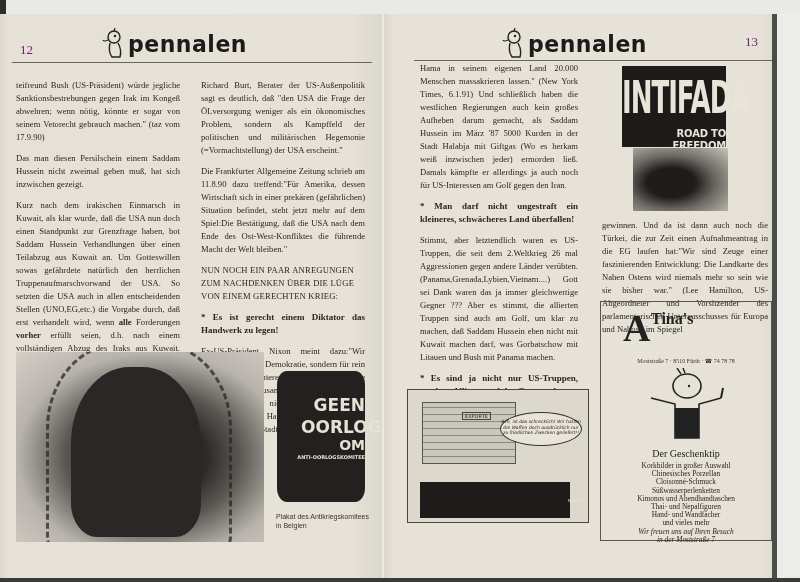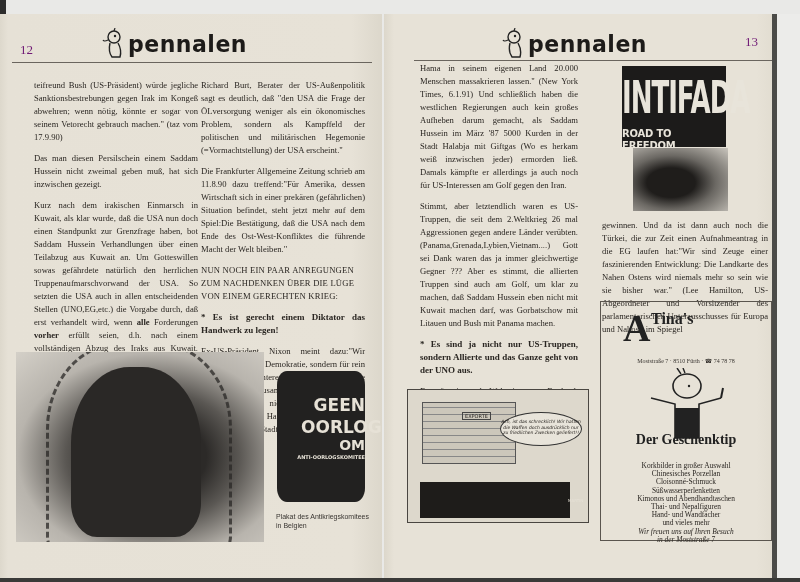--- a/index.html
+++ b/index.html
@@ -51,21 +51,21 @@
   }
   .poster .l1 { font-size:17px; margin-top:24px; }
   .poster .l2 { font-size:17px; margin-top:2px;margin-left:24px; }
   .poster .l3 { font-size:14px; }
   .poster .l4 { font-size:21px; margin-top:0px; }
   .poster .l5 { font-size:5px; margin-top:1px; }
   .caption { position:absolute; left:276px; top:512px; font-family:"Liberation Sans", sans-serif; font-size:7px; line-height:9px; color:#3a3632; }
 
   .intifada {
     position:absolute; left:622px; top:66px; width:104px; height:81px; background:#1c1b1a;
-    color:#e8e4da; text-align:left; font-family:"DejaVu Sans", sans-serif; font-weight:bold;
+    color:#e8e4da; text-align:right; font-family:"DejaVu Sans", sans-serif; font-weight:bold;
   }
   .intifada .big { font-size:26px; line-height:44px; letter-spacing:-1px; transform:scaleY(1.7); display:block; margin-top:10px; }
   .intifada .small { font-size:10px; line-height:12px; display:block; margin-top:8px; letter-spacing:-0.2px; }
   .intifada-photo {
     position:absolute; left:633px; top:148px; width:95px; height:63px;
     background:radial-gradient(ellipse at 40% 55%, #1f1d1b 0 30%, #6b6863 55%, #c9c5bd 100%);
   }
 
   .cartoon {
     position:absolute; left:407px; top:389px; width:180px; height:132px;
@@ -80,21 +80,21 @@
   .ad {
     position:absolute; left:600px; top:301px; width:172px; height:240px;
     border:1px solid #5a554e; box-sizing:border-box; text-align:center;
   }
   .ad .brand { position:absolute; left:22px; top:8px; display:flex; align-items:flex-end; }
   .ad .bigA { font-family:"Liberation Serif", serif; font-weight:bold; font-size:38px; line-height:36px; color:#222; }
   .ad .tinas { position:absolute; left:20px; top:0px; font-family:"Liberation Serif", serif; font-size:16px; font-weight:bold; color:#222;margin-left:8px; }
   .ad .sien { font-family:"Liberation Serif", serif; font-size:19px; font-weight:bold; margin-left:-2px; color:#222; letter-spacing:0.3px; }
   .ad .addr { position:absolute; left:0; right:0; top:55px; font-size:6px; color:#3a3632; }
   .ad .mascot { position:absolute; left:40px; top:66px; width:90px; height:72px; }
-  .ad .title { position:absolute; left:0; right:0; top:130px; font-weight:bold; font-size:14px; color:#222; }
+  .ad .title { position:absolute; left:0; right:0; top:146px; font-weight:normal; font-size:10px; color:#222; }
   .ad .items { position:absolute; left:0; right:0; top:160px; font-size:7.4px; line-height:8.2px; color:#2a2622; }
   .ad .items .it { font-style:italic; }
 </style>
 </head>
 <body>
 
 <div class="topdark"></div>
 
 <div class="page" id="page-left"></div>
 <div class="pagenum" style="left:20px;top:42px;">12</div>
@@ -103,21 +103,21 @@
     <ellipse cx="14" cy="9" rx="6" ry="6" fill="none" stroke="#222" stroke-width="1.4"></ellipse>
     <circle cx="15" cy="8" r="1.2" fill="#222"></circle>
     <path d="M8 12 Q4 14 3 12" stroke="#222" fill="none" stroke-width="1.2"></path>
     <path d="M10 15 Q8 24 12 29 L20 29 Q22 22 18 15" fill="none" stroke="#222" stroke-width="1.4"></path>
     <path d="M14 3 L15 0" stroke="#222" stroke-width="1.2"></path>
   </svg>
   <span class="logo-text">pennalen</span>
 </div>
 <div class="rule" style="left:12px;top:62px;width:360px;"></div>
 
-<div class="col" style="left:34px;top:79px;width:164px;">
+<div class="col" style="left:16px;top:79px;width:164px;">
   <p>teifreund Bush (US-Präsident) würde jegliche Sanktionsbestrebungen gegen Irak im Kongeß abwehren; wenn nötig, könnte er sogar von seinem Vetorecht gebrauch machen." (taz vom 17.9.90)</p>
   <p>Das man diesen Persilschein einem Saddam Hussein nicht zweimal geben muß, hat sich inzwischen gezeigt.</p>
   <p><span>Kurz nach dem irakischen Einmarsch in Kuwait, als klar wurde, daß die USA nun doch einen Standpunkt zur Grenzfrage haben, bot Saddam Hussein Verhandlungen über einen Teilabzug aus Kuwait an. Um Gotteswillen sowas gefährdete natürlich den herrlichen Truppenaufmarschvorwand der USA. So setzten die USA auch in allen entscheidenden Stellen (UNO,EG,etc.) die Vorgabe durch, daß erst verhandelt wird, wenn </span><b>alle</b><span> Forderungen </span><b>vorher</b><span> erfüllt seien, d.h. nach einem vollständigen Abzug des Iraks aus Kuwait. Bleibt die Frage worüber man dann noch verhandeln hätte wollen.</span></p>
   <p class="caps" style="text-align:left;">DIESER KRIEG WURDE AUCH VON DEN USA WEGEN ÖL UND MACHT GEFÜHRT; ES WAR KEIN GERECHTER KRIEG</p>
 </div>
 
 <div class="col" style="left:201px;top:79px;width:164px;">
   <p>Richard Burt, Berater der US-Außenpolitik sagt es deutlich, daß "den USA die Frage der ÖLversorgung weniger als ein ökonomisches Problem, sondern als Kampffeld der politischen und militärischen Hegemonie (=Vormachtstellung) der USA erscheint."</p>
   <p>Die Frankfurter Allgemeine Zeitung schrieb am 11.8.90 dazu treffend:"Für Amerika, dessen Wirtschaft sich in einer prekären (gefährlichen) Situation befindet, steht jetzt mehr auf dem Spiel:Die Bestätigung, daß die USA nach dem Ende des Ost-West-Konfliktes die führende Macht der Welt bleiben."</p>
   <p class="caps" style="text-align:left;">NUN NOCH EIN PAAR ANREGUNGEN ZUM NACHDENKEN ÜBER DIE LÜGE VON EINEM GERECHTEN KRIEG:</p>
@@ -150,20 +150,21 @@
     <path d="M10 15 Q8 24 12 29 L20 29 Q22 22 18 15" fill="none" stroke="#222" stroke-width="1.4"></path>
     <path d="M14 3 L15 0" stroke="#222" stroke-width="1.2"></path>
   </svg>
   <span class="logo-text">pennalen</span>
 </div>
 <div class="pagenum" style="left:745px;top:34px;">13</div>
 <div class="rule" style="left:414px;top:60px;width:360px;"></div>
 
 <div class="col" style="left:420px;top:62px;width:158px;">
   <p>Hama in seinem eigenen Land 20.000 Menschen massakrieren lassen." (New York Times, 6.1.91) Und schließlich haben die westlichen Regierungen auch kein großes Aufheben darum gemacht, als Saddam Hussein im März '87 5000 Kurden in der Stadt Halabja mit Giftgas (Wo es herkam weiß inzwischen jeder) ermorden ließ. Damals kämpfte er allerdings ja auch noch für US-Interessen am Golf gegen den Iran.</p>
+  <p class="bold">* Man darf nicht ungestraft ein kleineres, schwächeres Land überfallen!</p>
   <p>Stimmt, aber letztendlich waren es US-Truppen, die seit dem 2.Weltkrieg 26 mal Aggressionen gegen andere Länder verübten.(Panama,Grenada,Lybien,Vietnam....) Gott sei Dank waren das ja immer gleichwertige Gegner ??? Aber es stimmt, die allierten Truppen sind auch am Golf, um klar zu machen, daß Saddam Hussein eben nicht mit Kuwait machen darf, was Gorbatschow mit Litauen und Bush mit Panama machen.</p>
   <p class="bold">* Es sind ja nicht nur US-Truppen, sondern Allierte und das Ganze geht von der UNO aus.</p>
   <p>Es wäre ja auch Wahnsinn von England, Frankreich, Deutschland und Japan, zuzuschauen wie die USA die alleinige Kontrolle über den Golf</p>
 </div>
 
 <div class="intifada">
   <span class="big">INTIFADA</span>
   <span class="small">ROAD TO FREEDOM</span>
 </div>
 <div class="intifada-photo"></div>

